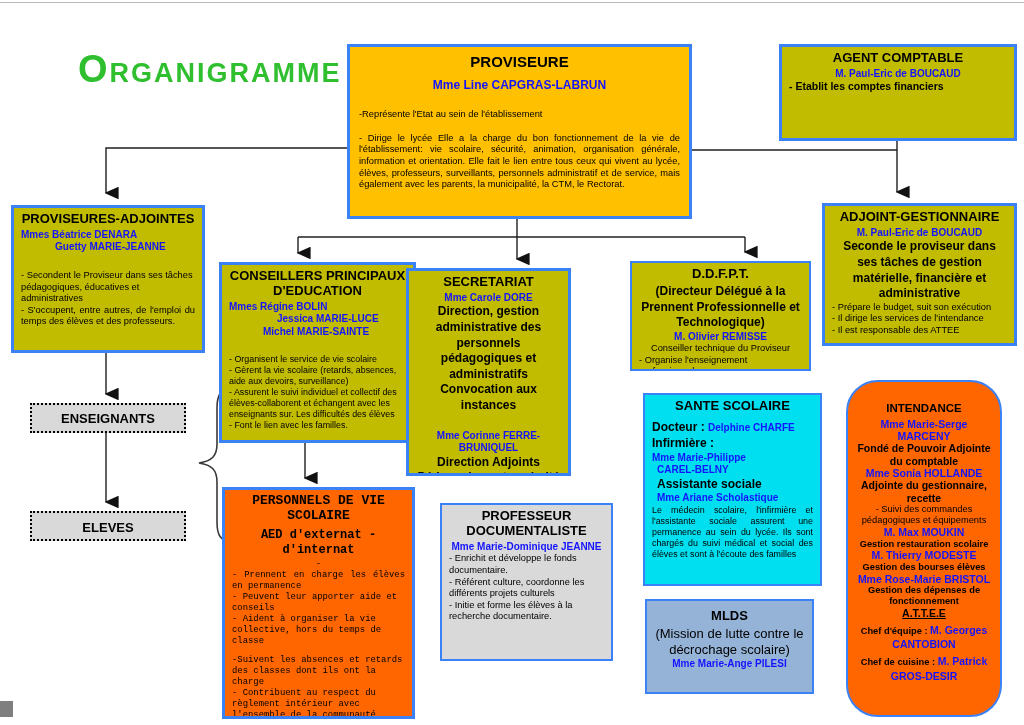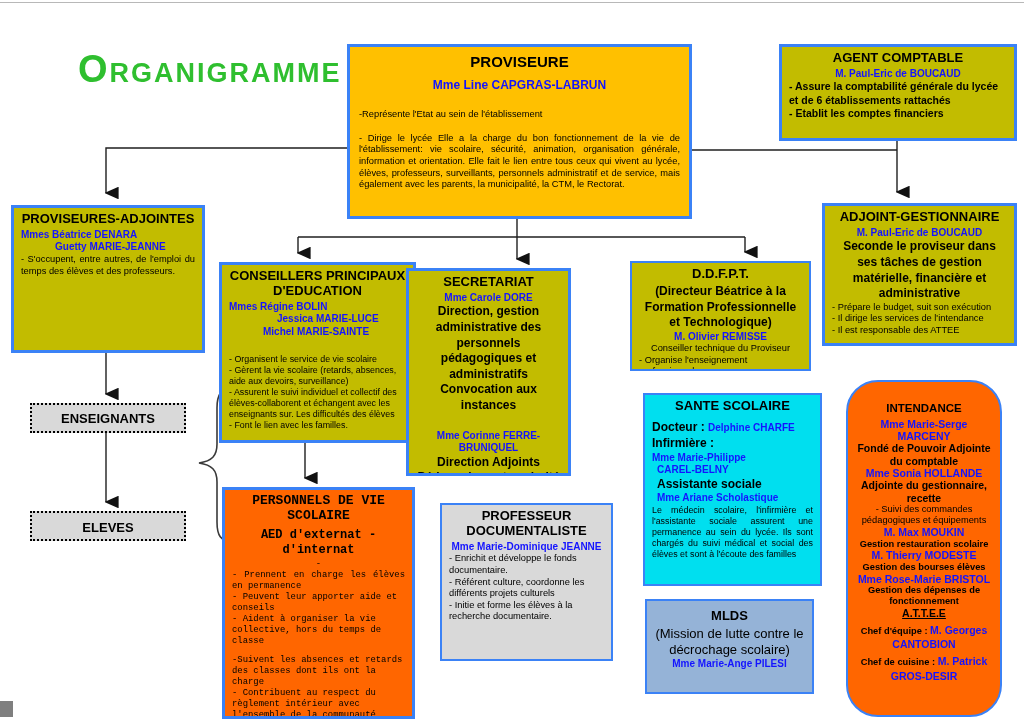--- a/index.html
+++ b/index.html
@@ -91,28 +91,28 @@
   <div class="box" id="b-proviseure">
       <div class="ln t1">PROVISEURE</div>
       <div class="ln nm ac mt8">Mme Line CAPGRAS-LABRUN</div>
       <div class="ln sm al mt16">-Représente l'Etat au sein de l'établissement</div>
       <div class="ln sm aj mt12">- Dirige le lycée Elle a la charge du bon fonctionnement de la vie de l'établissement: vie scolaire, sécurité, animation, organisation générale, information et orientation. Elle fait le lien entre tous ceux qui vivent au lycée, élèves, professeurs, surveillants, personnels administratif et de service, mais également avec les parents, la municipalité, la CTM, le Rectorat.</div>
     </div>
 
   <div class="box" id="b-agent">
       <div class="ln t1">AGENT COMPTABLE</div>
       <div class="ln nm ac">M. Paul-Eric de BOUCAUD</div>
-      <div class="ln bb al">- Assure la comptabilité générale du lycée  et de 6 établissements rattachés</div>
       <div class="ln bb al">- Etablit  les comptes financiers</div>
     </div>
 
   <div class="box" id="b-prov-adj">
       <div class="ln t1">PROVISEURES-ADJOINTES</div>
       <div class="ln nm al">Mmes Béatrice DENARA</div>
       <div class="ln nm al ind2">Guetty MARIE-JEANNE</div>
+      <div class="ln sm al mt16">- Secondent le Proviseur dans ses tâches pédagogiques, éducatives et administratives</div>
       <div class="ln sm aj">- S'occupent, entre autres, de l'emploi du temps des élèves et des professeurs.</div>
     </div>
 
   <div class="box" id="b-adj-gest">
       <div class="ln t1">ADJOINT-GESTIONNAIRE</div>
       <div class="ln nm ac">M. Paul-Eric de BOUCAUD</div>
       <div class="ln bb ac lg">Seconde le proviseur dans ses tâches de gestion matérielle, financière et administrative</div>
       <div class="ln sm al">- Prépare le budget, suit son exécution</div>
       <div class="ln sm al">- Il dirige les services de l'intendance</div>
       <div class="ln sm al">- Il est responsable des ATTEE</div>
@@ -135,21 +135,21 @@
       <div class="ln bb ac lg">Direction, gestion administrative des personnels pédagogiques et administratifs</div>
       <div class="ln bb ac lg">Convocation aux instances</div>
       <div class="ln nm ac mt16">Mme Corinne FERRE-BRUNIQUEL</div>
       <div class="ln bb ac lg">Direction Adjoints</div>
       <div class="ln bb ac lg">Pédagogique et scolarité</div>
       <div class="ln bb ac lg">Prépare les conseils de discipline et le livret d'accueil</div>
     </div>
 
   <div class="box" id="b-ddfpt">
       <div class="ln t1">D.D.F.P.T.</div>
-      <div class="ln bb ac lg">(Directeur Béatrice à la Formation Professionnelle et Technologique)</div>
+      <div class="ln bb ac lg">(Directeur Délégué à la Prennent Professionnelle et Technologique)</div>
       <div class="ln nm ac">M. Olivier REMISSE</div>
       <div class="ln sm ac">Conseiller technique du Proviseur</div>
       <div class="ln sm al">- Organise l'enseignement professionnel</div>
     </div>
 
   <div class="box" id="b-enseignants">
     <span class="plain-label">ENSEIGNANTS</span>
   </div>
 
   <div class="box" id="b-eleves">

